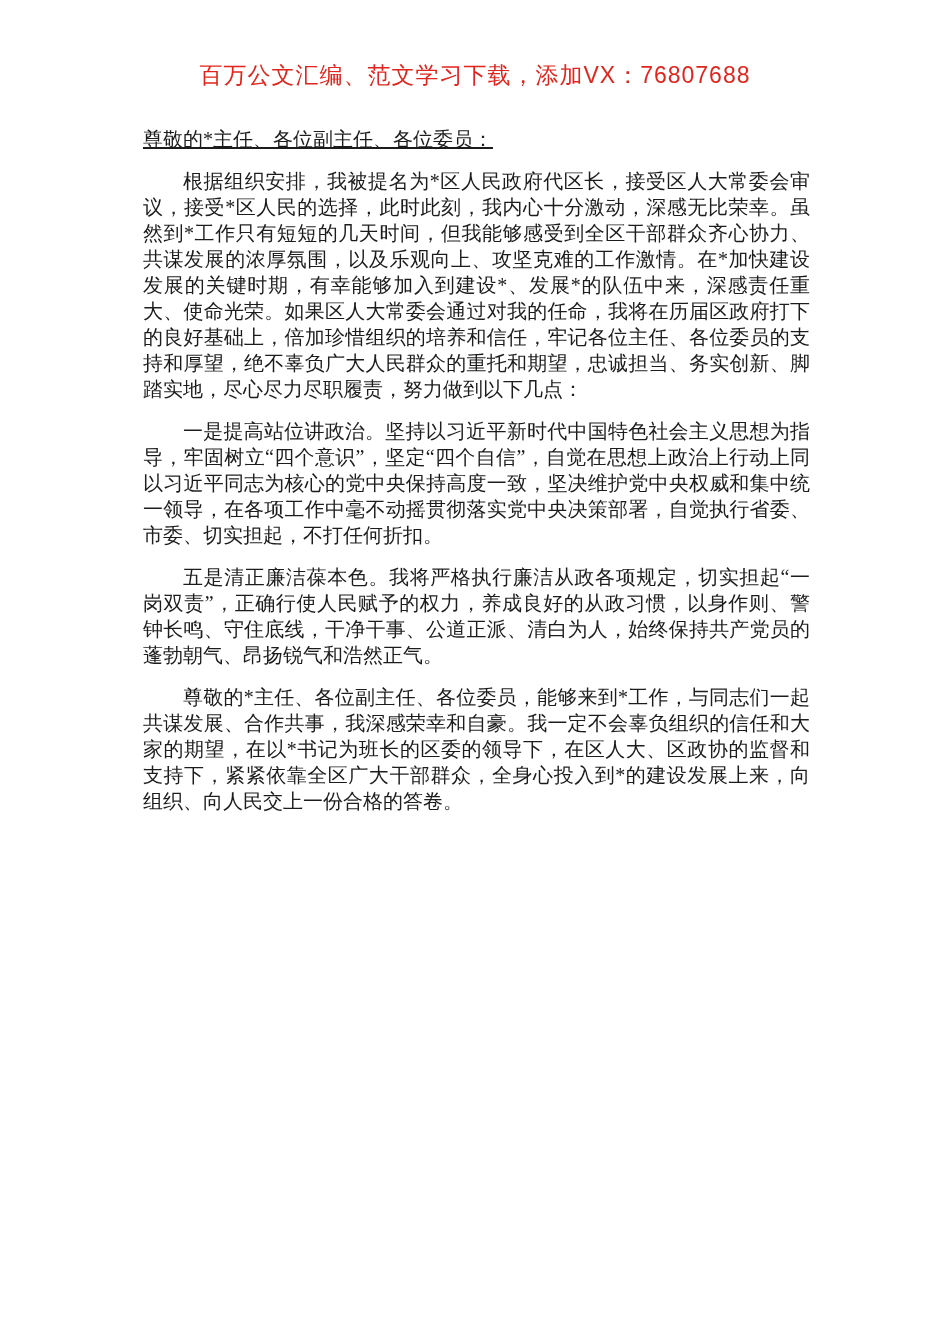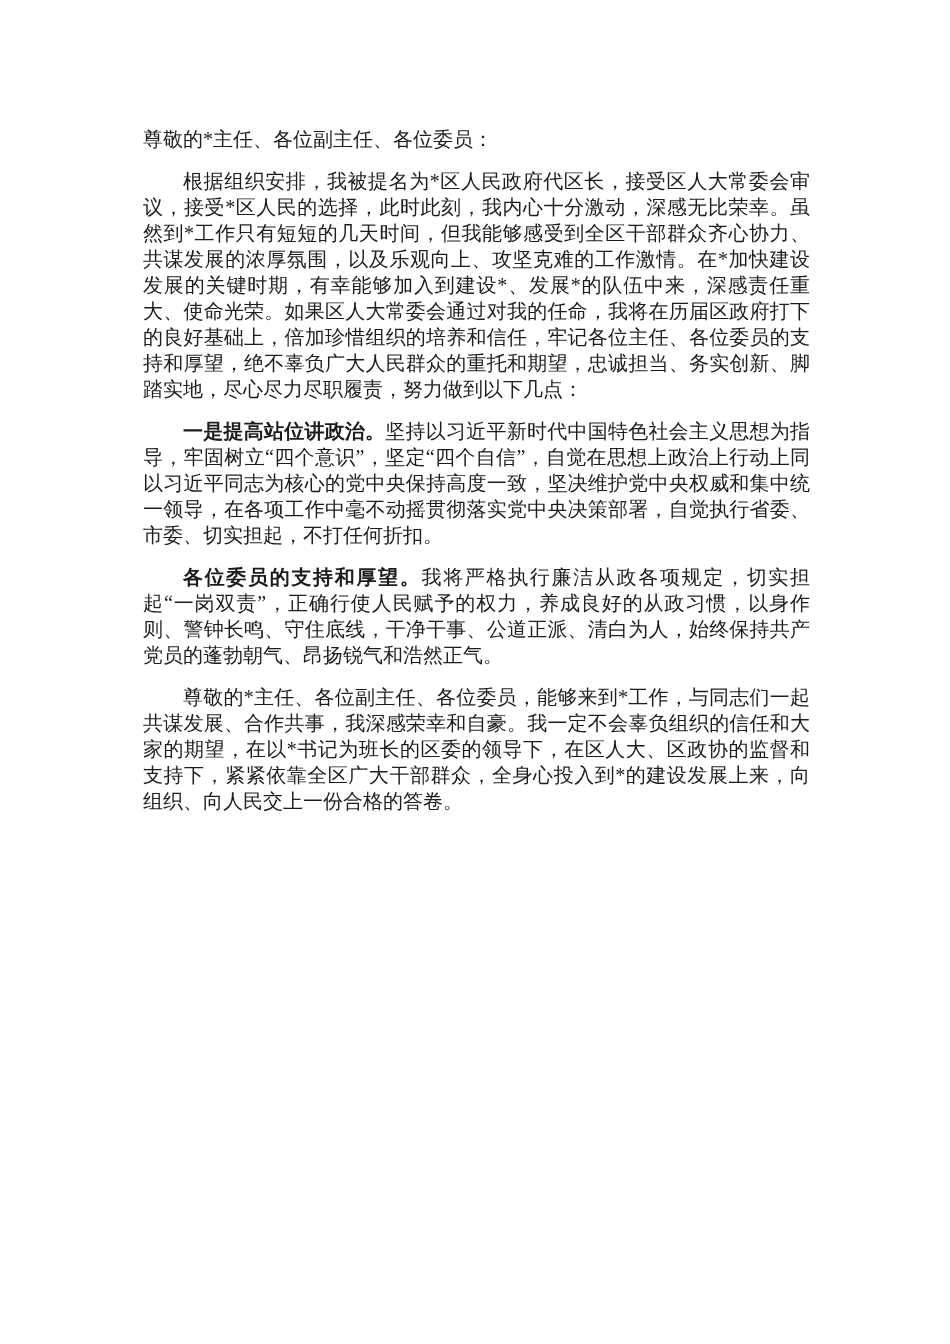--- a/index.html
+++ b/index.html
@@ -39,44 +39,46 @@
     left: 143px;
     width: 667px;
     font-size: 20px;
     line-height: 26px;
     text-align: justify;
     text-justify: inter-character;
   }
   .salutation {
     margin: 0 0 14px 0;
     text-indent: 0;
+    text-decoration: underline;
   }
   .para {
     margin: 16px 0 9px 0;
     text-indent: 2em;
   }
   .para b {
-    font-weight: bold;
+    font-weight: normal;
   }
 </style>
 </head>
 <body>
 
 <div class="page">
+  <div class="ad-header">百万公文汇编、范文学习下载，添加VX：76807688</div>
 
   <div class="doc">
     <p class="salutation">尊敬的*主任、各位副主任、各位委员：</p>
 
     <div>
 
         <p class="para"><b></b><span>根据组织安排，我被提名为*区人民政府代区长，接受区人大常委会审议，接受*区人民的选择，此时此刻，我内心十分激动，深感无比荣幸。虽然到*工作只有短短的几天时间，但我能够感受到全区干部群众齐心协力、共谋发展的浓厚氛围，以及乐观向上、攻坚克难的工作激情。在*加快建设发展的关键时期，有幸能够加入到建设*、发展*的队伍中来，深感责任重大、使命光荣。如果区人大常委会通过对我的任命，我将在历届区政府打下的良好基础上，倍加珍惜组织的培养和信任，牢记各位主任、各位委员的支持和厚望，绝不辜负广大人民群众的重托和期望，忠诚担当、务实创新、脚踏实地，尽心尽力尽职履责，努力做到以下几点：</span></p>
 
         <p class="para"><b>一是提高站位讲政治。</b><span>坚持以习近平新时代中国特色社会主义思想为指导，牢固树立“四个意识”，坚定“四个自信”，自觉在思想上政治上行动上同以习近平同志为核心的党中央保持高度一致，坚决维护党中央权威和集中统一领导，在各项工作中毫不动摇贯彻落实党中央决策部署，自觉执行省委、市委、切实担起，不打任何折扣。</span></p>
 
 
 
 
-        <p class="para"><b>各位委员的支持和厚望。</b><span>我将严格执行廉洁从政各项规定，切实担起“一岗双责”，正确行使人民赋予的权力，养成良好的从政习惯，以身作则、警钟长鸣、守住底线，干净干事、公道正派、清白为人，始终保持共产党员的蓬勃朝气、昂扬锐气和浩然正气。</span></p>
+        <p class="para"><b>五是清正廉洁葆本色。</b><span>我将严格执行廉洁从政各项规定，切实担起“一岗双责”，正确行使人民赋予的权力，养成良好的从政习惯，以身作则、警钟长鸣、守住底线，干净干事、公道正派、清白为人，始终保持共产党员的蓬勃朝气、昂扬锐气和浩然正气。</span></p>
 
         <p class="para"><b></b><span>尊敬的*主任、各位副主任、各位委员，能够来到*工作，与同志们一起共谋发展、合作共事，我深感荣幸和自豪。我一定不会辜负组织的信任和大家的期望，在以*书记为班长的区委的领导下，在区人大、区政协的监督和支持下，紧紧依靠全区广大干部群众，全身心投入到*的建设发展上来，向组织、向人民交上一份合格的答卷。</span></p>
       </div>
   </div>
 </div>
 
 </body></html>

